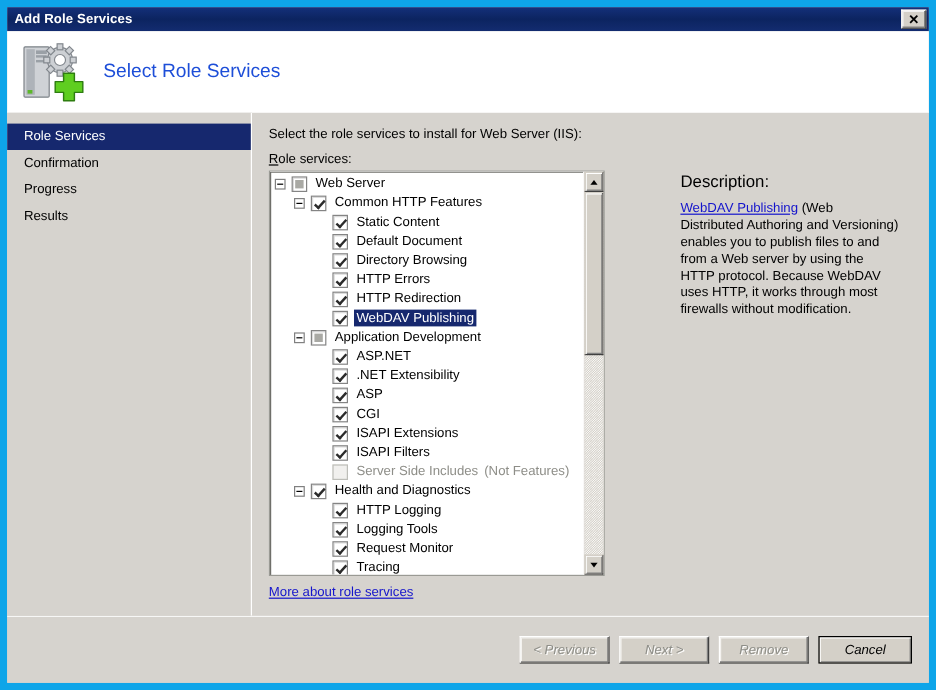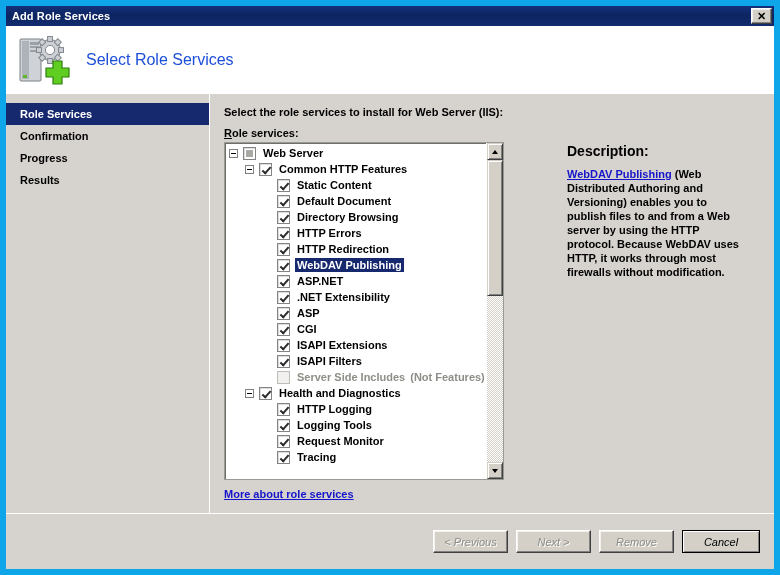--- a/index.html
+++ b/index.html
@@ -73,21 +73,20 @@
   
   .srv-icon { position: relative; width: 54px; height: 50px; flex: 0 0 54px; }
   .srv-icon svg { display: block; }
 
   
   #body {
     flex: 1 1 auto;
     display: flex;
     background: #d6d3ce;
     position: relative;
-    font-weight: bold;
   }
 
   
   #sidebar {
     flex: 0 0 204px;
     background: #d6d3ce;
     border-right: 1px solid #ffffff;
     padding-top: 9px;
     box-sizing: border-box;
   }
@@ -437,20 +436,26 @@
                     <span class="cb checked"></span>
                     <span class="tlabel">HTTP Redirection</span>
                   </div>
                   <div class="trow selected">
                     <span class="ind ind-2"></span>
                     <span class="exp-spacer"></span>
                     <span class="cb checked"></span>
                     <span class="tlabel">WebDAV Publishing</span>
                   </div>
                   <div class="trow">
+                    <span class="ind ind-1"></span>
+                    <span class="exp"></span>
+                    <span class="cb indeterminate"></span>
+                    <span class="tlabel">Application Development</span>
+                  </div>
+                  <div class="trow">
                     <span class="ind ind-2"></span>
                     <span class="exp-spacer"></span>
                     <span class="cb checked"></span>
                     <span class="tlabel">ASP.NET</span>
                   </div>
                   <div class="trow">
                     <span class="ind ind-2"></span>
                     <span class="exp-spacer"></span>
                     <span class="cb checked"></span>
                     <span class="tlabel">.NET Extensibility</span>

